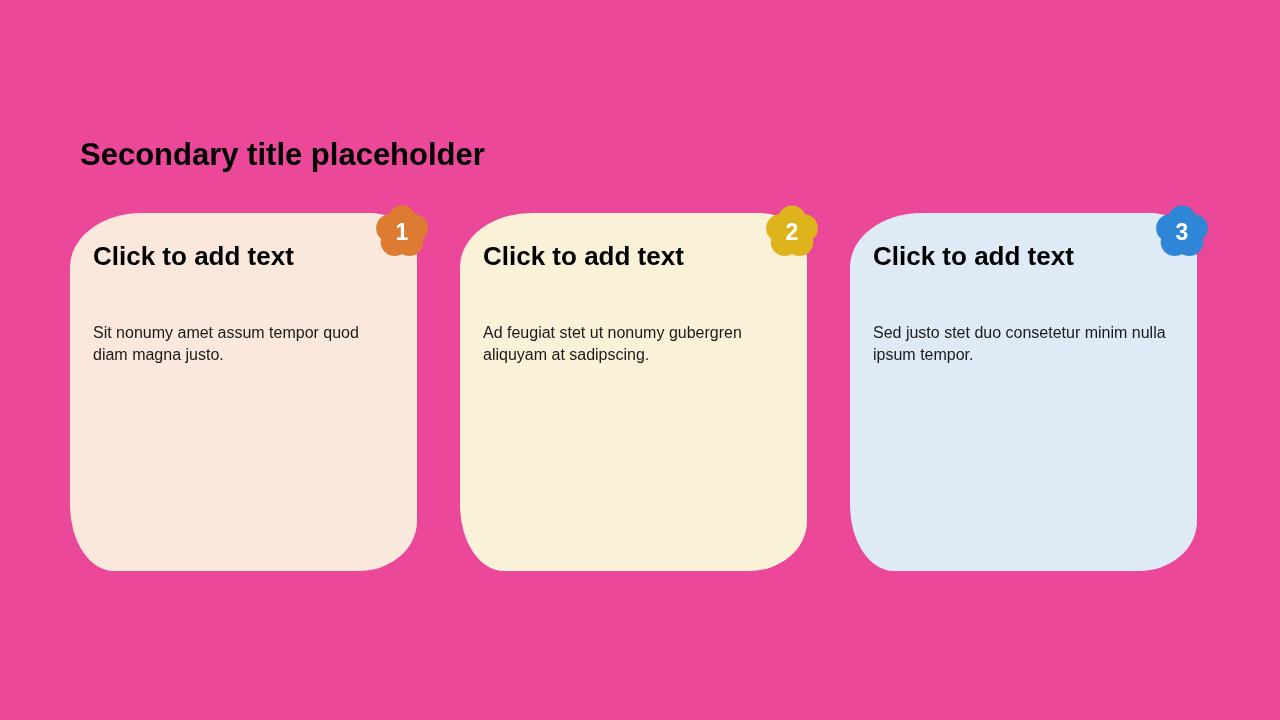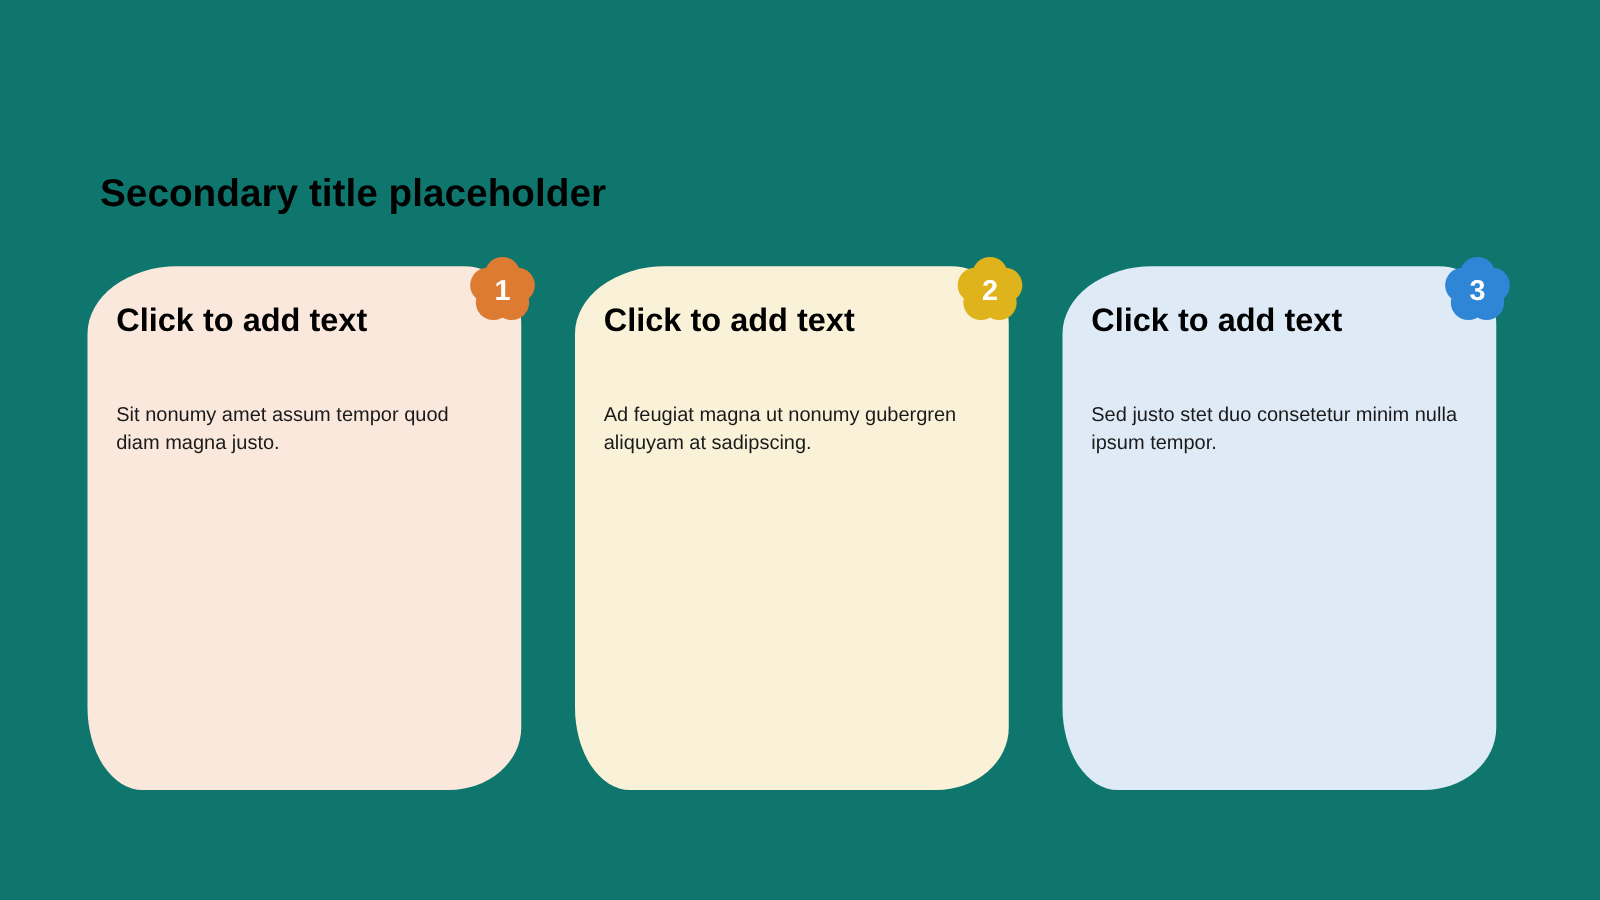--- a/index.html
+++ b/index.html
@@ -1,21 +1,21 @@
 <!DOCTYPE html>
 <html><head>
 <meta charset="utf-8">
 <style>
   * { margin: 0; padding: 0; box-sizing: border-box; }
   html, body { background: #ffffff; }
   .slide {
     position: relative;
     width: 1280px;
     height: 720px;
-    background: #0f766e;
+    background: #ec4899;
     overflow: hidden;
     font-family: "Liberation Sans", sans-serif;
   }
   .slide-title {
     position: absolute;
     left: 80px;
     top: 136px;
     font-size: 31px;
     line-height: 1.2;
     font-weight: 700;
@@ -26,21 +26,21 @@
     left: 70px;
     top: 213px;
     width: 1127px;
     height: 430px;
     display: flex;
     justify-content: space-between;
   }
   .card {
     position: relative;
     width: 347px;
-    height: 419px;
+    height: 358px;
     padding: 28px 24px 0 23px;
     border-radius: 72px 46px 58px 44px / 54px 46px 50px 66px;
   }
   .card-heading {
     font-size: 26px;
     line-height: 1.2;
     font-weight: 700;
     color: #000000;
   }
   .card-body {
@@ -95,21 +95,21 @@
             <circle cx="28.1" cy="42.9" r="26"></circle>
             <circle cx="50" cy="50" r="30"></circle>
           </g>
         </svg>
         <span class="badge-number">1</span>
       </div>
     </div>
 
     <div class="card" style="background-color: rgb(250, 242, 216);">
       <h2 class="card-heading">Click to add text</h2>
-      <p class="card-body">Ad feugiat magna ut nonumy gubergren aliquyam at sadipscing.</p>
+      <p class="card-body">Ad feugiat stet ut nonumy gubergren aliquyam at sadipscing.</p>
       <div class="badge">
         <svg viewBox="0 0 100 100">
           <g fill="#DFB31B">
             <circle cx="50" cy="27" r="26"></circle>
             <circle cx="71.9" cy="42.9" r="26"></circle>
             <circle cx="63.5" cy="68.6" r="26"></circle>
             <circle cx="36.5" cy="68.6" r="26"></circle>
             <circle cx="28.1" cy="42.9" r="26"></circle>
             <circle cx="50" cy="50" r="30"></circle>
           </g>

